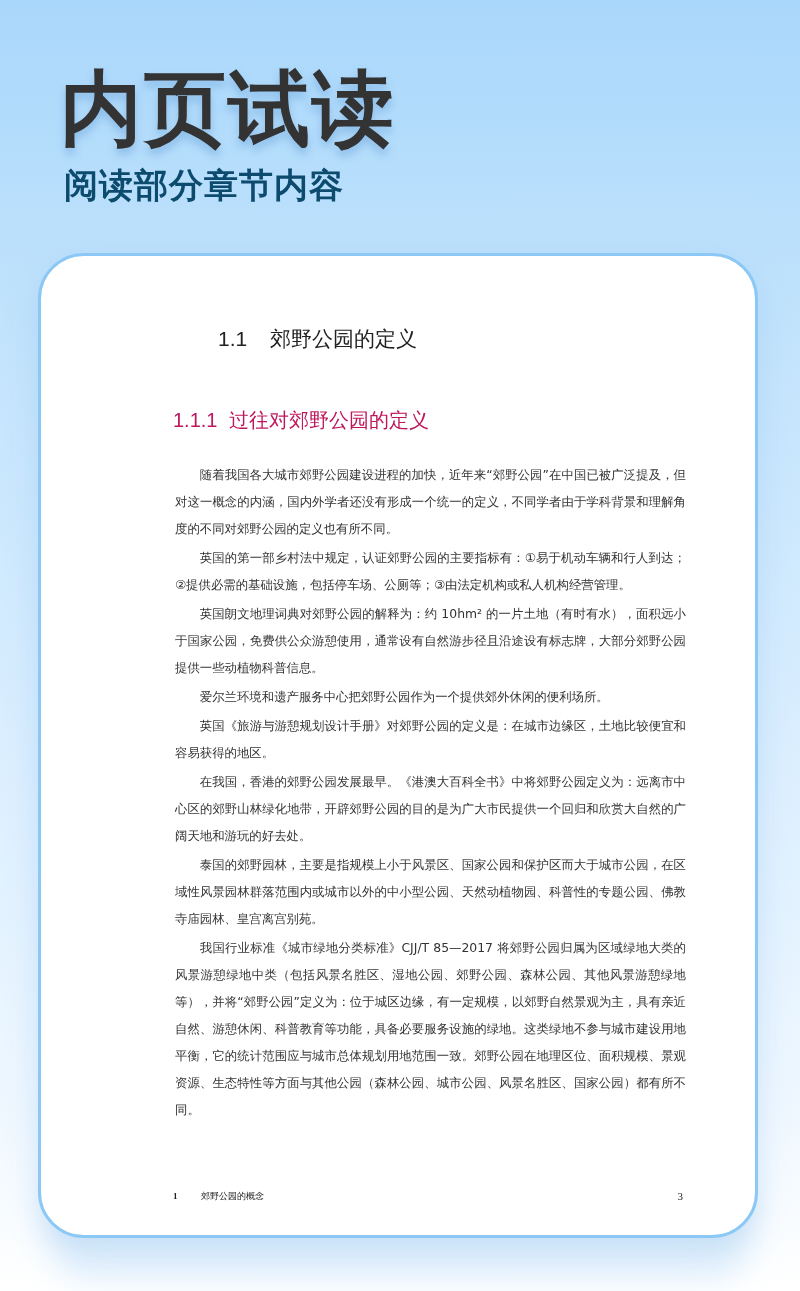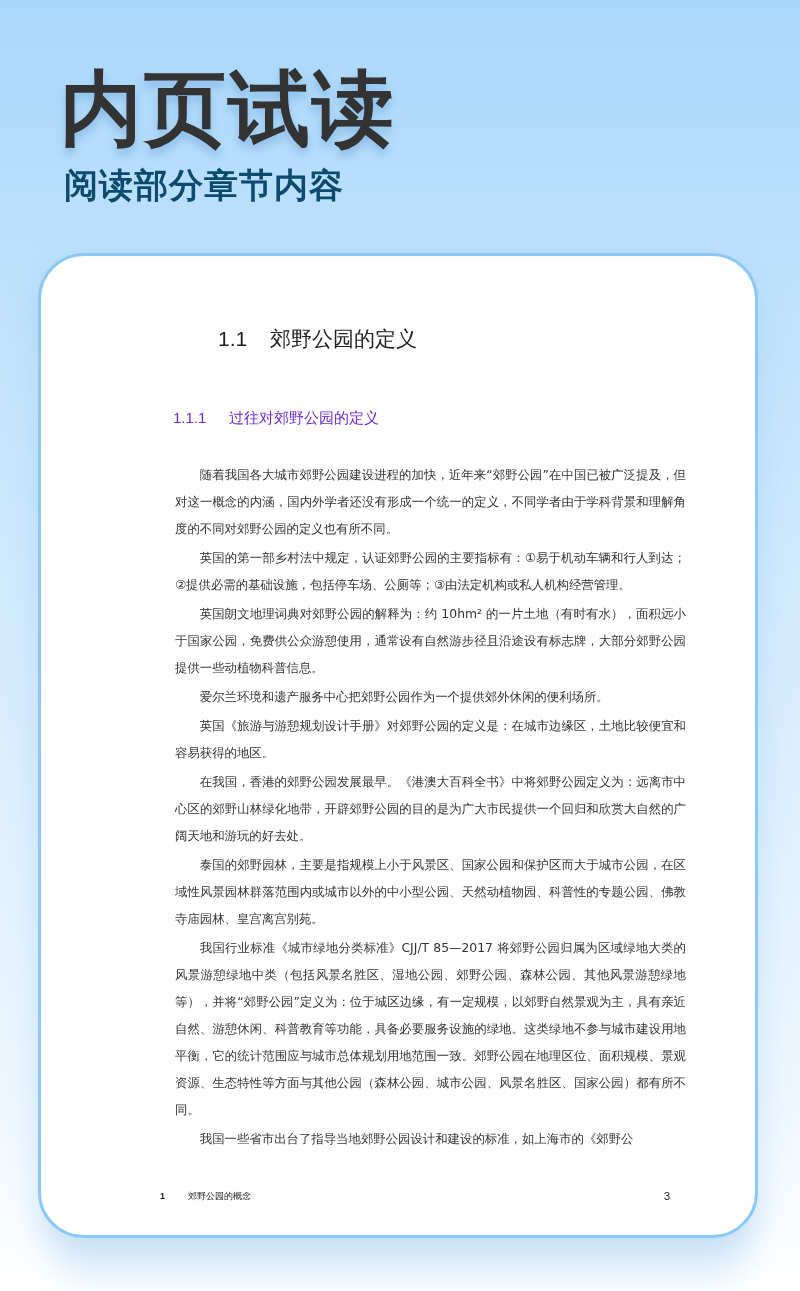--- a/index.html
+++ b/index.html
@@ -36,35 +36,35 @@
       box-shadow: 0 10px 30px rgba(140,190,235,0.35);
     }
     .h1 {
       position: absolute; left: 173px; top: 328px;
       font-size: 21px; color: #222; line-height: 1;
       font-family: "Liberation Sans", sans-serif;
     }
     .h1 .num { display: inline-block; width: 52px; margin-left: 45px; }
     .h2 {
       position: absolute; left: 173px; top: 410px;
-      font-size: 15px; color: #6d28d9; line-height: 1;
+      font-size: 20px; color: #be185d; line-height: 1;
       font-family: "Liberation Sans", sans-serif;
     }
     .h2 .num { display: inline-block; width: 56px; }
     .body-text {
       position: absolute; left: 173px; top: 459px; width: 515px;
       font-size: 12.4px; line-height: 27px; color: #333;
       font-family: "DejaVu Sans", sans-serif;
       text-align: justify;
     }
     .body-text p { margin: 2px; text-indent: 2em; }
     .footer {
-      position: absolute; left: 160px; top: 1190px; width: 510px;
+      position: absolute; left: 173px; top: 1190px; width: 510px;
       font-size: 9px; color: #222; line-height: 12px;
-      font-family: Liberation Sans, sans-serif;
+      font-family: Liberation Serif, serif;
     }
     .footer .chap { display: inline-block; width: 28px; font-weight: bold; }
     .footer .page-num { position: absolute; right: 0; top: 0; font-size: 11px; }
   </style>
 </head>
 <body>
 
 <div class="hero-title">内页试读</div>
 <div class="hero-sub">阅读部分章节内容</div>
 
@@ -81,19 +81,18 @@
 
 <div class="body-text">
   <p>随着我国各大城市郊野公园建设进程的加快，近年来“郊野公园”在中国已被广泛提及，但对这一概念的内涵，国内外学者还没有形成一个统一的定义，不同学者由于学科背景和理解角度的不同对郊野公园的定义也有所不同。</p>
   <p>英国的第一部乡村法中规定，认证郊野公园的主要指标有：①易于机动车辆和行人到达；②提供必需的基础设施，包括停车场、公厕等；③由法定机构或私人机构经营管理。</p>
   <p>英国朗文地理词典对郊野公园的解释为：约 10hm² 的一片土地（有时有水），面积远小于国家公园，免费供公众游憩使用，通常设有自然游步径且沿途设有标志牌，大部分郊野公园提供一些动植物科普信息。</p>
   <p>爱尔兰环境和遗产服务中心把郊野公园作为一个提供郊外休闲的便利场所。</p>
   <p>英国《旅游与游憩规划设计手册》对郊野公园的定义是：在城市边缘区，土地比较便宜和容易获得的地区。</p>
   <p>在我国，香港的郊野公园发展最早。《港澳大百科全书》中将郊野公园定义为：远离市中心区的郊野山林绿化地带，开辟郊野公园的目的是为广大市民提供一个回归和欣赏大自然的广阔天地和游玩的好去处。</p>
   <p>泰国的郊野园林，主要是指规模上小于风景区、国家公园和保护区而大于城市公园，在区域性风景园林群落范围内或城市以外的中小型公园、天然动植物园、科普性的专题公园、佛教寺庙园林、皇宫离宫别苑。</p>
   <p>我国行业标准《城市绿地分类标准》CJJ/T 85—2017 将郊野公园归属为区域绿地大类的风景游憩绿地中类（包括风景名胜区、湿地公园、郊野公园、森林公园、其他风景游憩绿地等），并将“郊野公园”定义为：位于城区边缘，有一定规模，以郊野自然景观为主，具有亲近自然、游憩休闲、科普教育等功能，具备必要服务设施的绿地。这类绿地不参与城市建设用地平衡，它的统计范围应与城市总体规划用地范围一致。郊野公园在地理区位、面积规模、景观资源、生态特性等方面与其他公园（森林公园、城市公园、风景名胜区、国家公园）都有所不同。</p>
-  <p>我国一些省市出台了指导当地郊野公园设计和建设的标准，如上海市的《郊野公</p>
 </div>
 
 <div class="footer">
   <span class="chap">1</span><span>郊野公园的概念</span>
   <span class="page-num">3</span>
 </div>
 
 </body></html>

